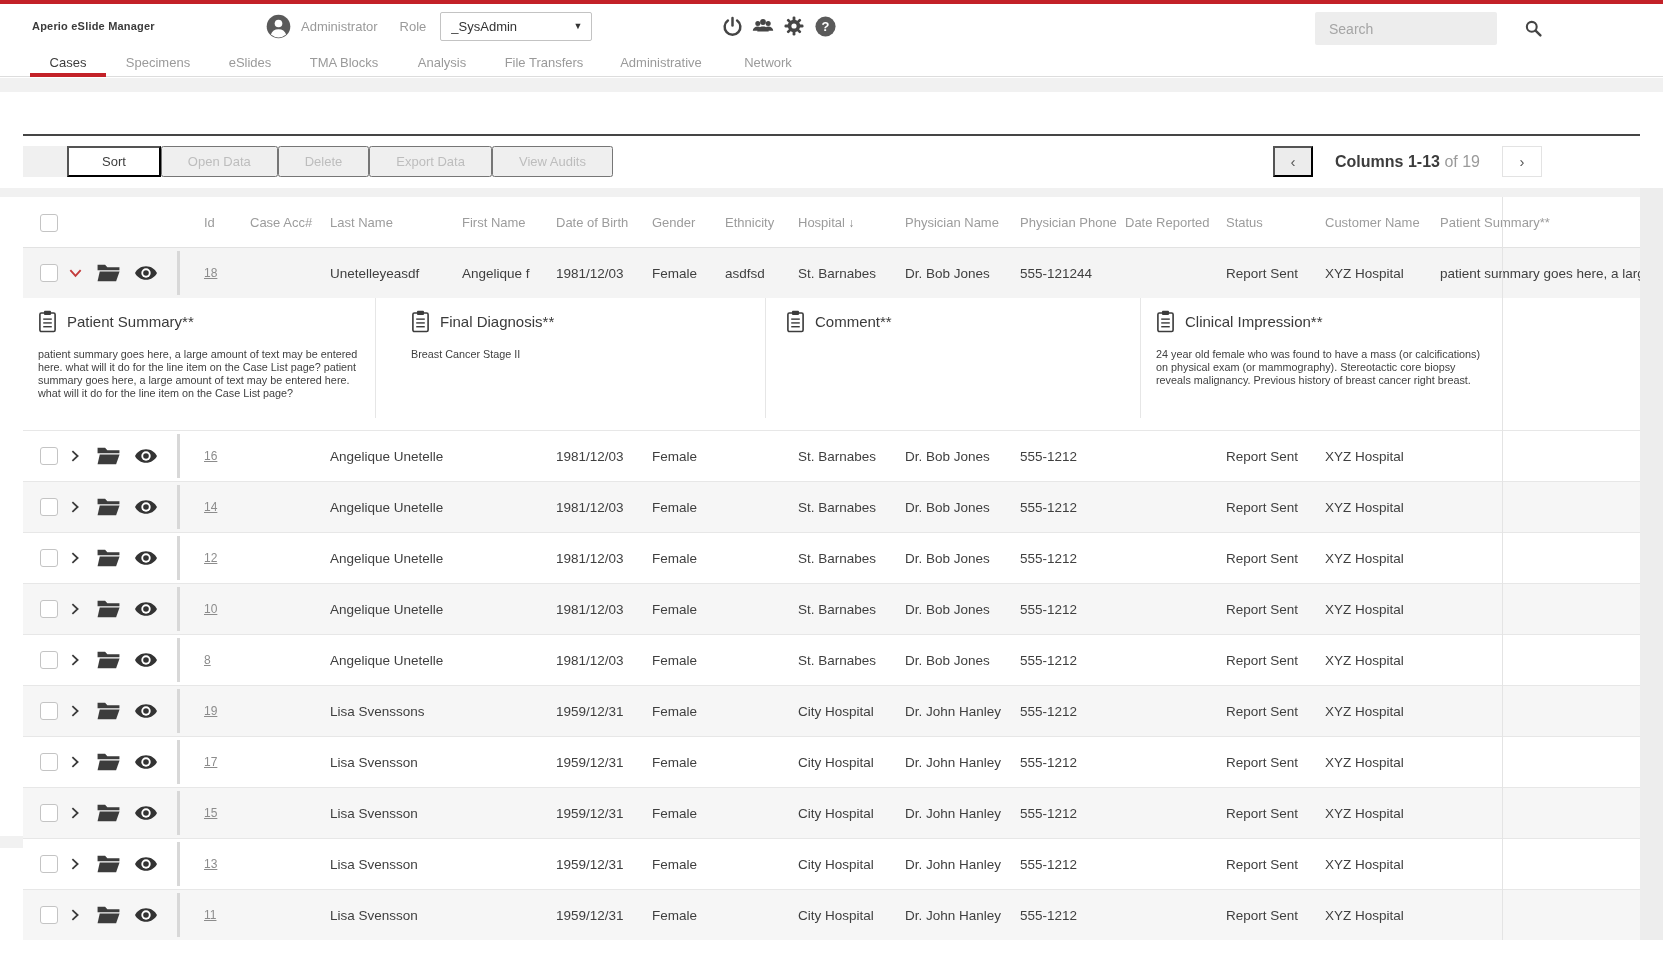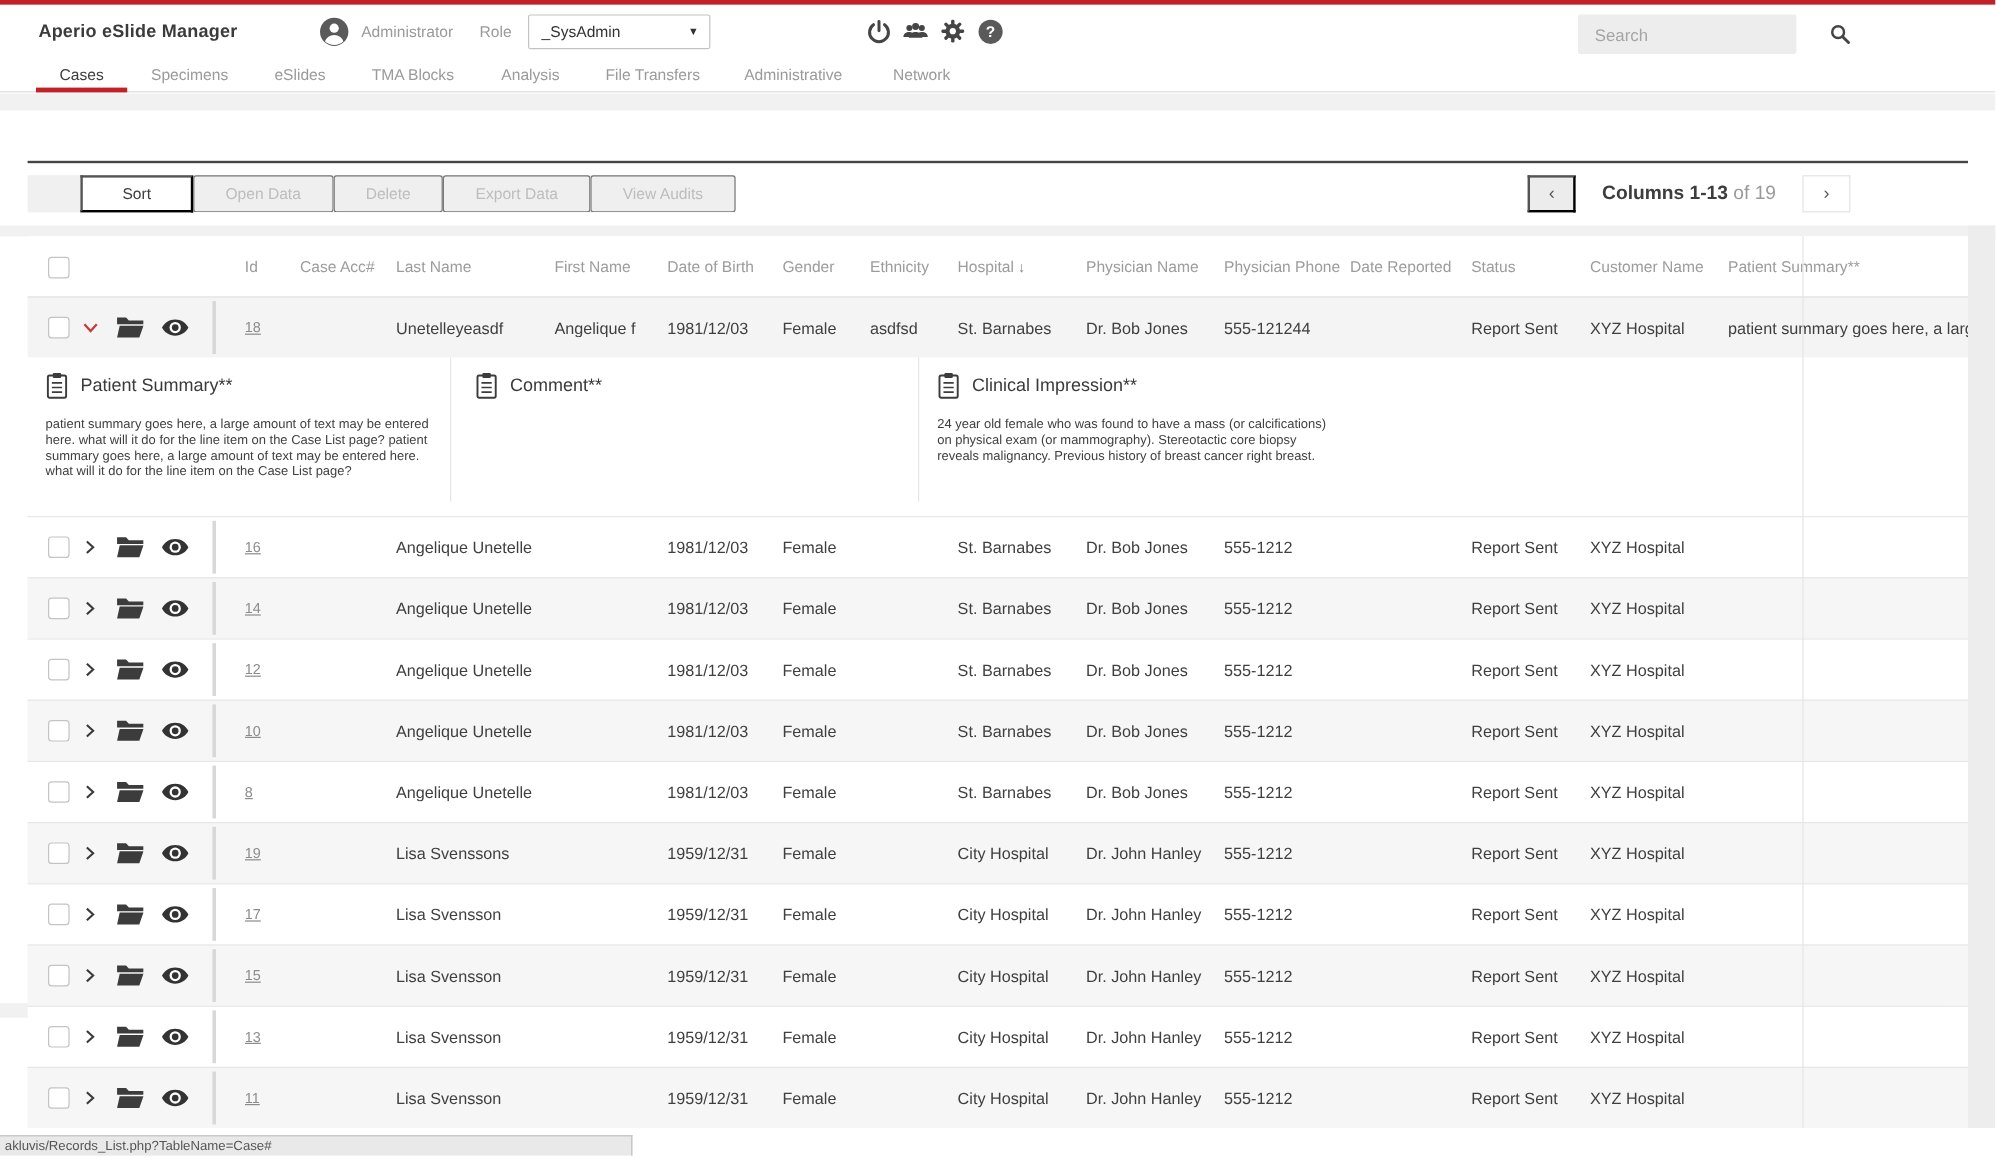--- a/index.html
+++ b/index.html
@@ -4,21 +4,21 @@
 <style>
   * { margin:0; padding:0; box-sizing:border-box; }
   body { font-family:"Liberation Sans", sans-serif; background:#fff; }
   .screen { position:relative; width:1663px; height:965px; background:#fff; overflow:hidden; }
 
   
   .topbar { position:absolute; top:0; left:0; width:100%; height:4px; background:#c32128; }
 
   
   .app-header { position:absolute; top:4px; left:0; width:100%; height:44px; background:#fff; }
-  .logo { position:absolute; left:32px; top:50%; transform:translateY(-50%); font-size:15px; font-weight:bold; color:#3b3b3b; letter-spacing:.2px; }
+  .logo { position:absolute; left:32px; top:50%; transform:translateY(-50%); font-size:11px; font-weight:bold; color:#3b3b3b; letter-spacing:.2px; }
   .user-area { position:absolute; left:265px; top:0; height:44px; display:flex; align-items:center; }
   .avatar { width:27px; height:27px; }
   .user-name { margin-left:9px; font-size:13px; color:#9a9a9a; }
   .role-label { margin-left:22px; font-size:13px; color:#9a9a9a; }
   .role-select { margin-left:14px; width:152px; height:29px; border:1px solid #c3c3c3; border-radius:2px; background:#fff; display:flex; align-items:center; padding:0 10px; font-size:13px; color:#333; position:relative; cursor:pointer; }
   .role-select .caret { position:absolute; right:9px; font-size:9px; color:#333; }
   .header-icons { position:absolute; left:719px; top:0; height:44px; display:flex; align-items:center; gap:5px; }
   .hicon { width:26px; height:26px; display:flex; align-items:center; justify-content:center; cursor:pointer; }
   .search-box { position:absolute; left:1315px; top:8px; width:182px; height:33px; background:#ededed; border-radius:2px; display:flex; align-items:center; }
   .search-box input { flex:1; border:none; outline:none; background:transparent; padding:0 14px; font-size:14px; color:#444; font-family:"Liberation Sans",sans-serif; }
@@ -289,20 +289,33 @@
               <rect x="2" y="3" width="16" height="19.5" rx="1.5" fill="none" stroke="#3c3c3c" stroke-width="1.7"></rect>
               <rect x="6.3" y="0.8" width="7.4" height="4.4" rx="1" fill="#3c3c3c"></rect>
               <line x1="5.5" y1="9.5" x2="14.5" y2="9.5" stroke="#3c3c3c" stroke-width="1.5"></line>
               <line x1="5.5" y1="13.5" x2="14.5" y2="13.5" stroke="#3c3c3c" stroke-width="1.5"></line>
               <line x1="5.5" y1="17.5" x2="14.5" y2="17.5" stroke="#3c3c3c" stroke-width="1.5"></line>
             </svg>
           <span>Patient Summary**</span>
         </div>
         <div class="dbody">patient summary goes here, a large amount of text may be entered here. what will it do for the line item on the Case List page? patient summary goes here, a large amount of text may be entered here. what will it do for the line item on the Case List page?</div>
       </div>
+      <div class="dsec s2">
+        <div class="dtitle">
+          <svg viewBox="0 0 20 24" width="19" height="23">
+              <rect x="2" y="3" width="16" height="19.5" rx="1.5" fill="none" stroke="#3c3c3c" stroke-width="1.7"></rect>
+              <rect x="6.3" y="0.8" width="7.4" height="4.4" rx="1" fill="#3c3c3c"></rect>
+              <line x1="5.5" y1="9.5" x2="14.5" y2="9.5" stroke="#3c3c3c" stroke-width="1.5"></line>
+              <line x1="5.5" y1="13.5" x2="14.5" y2="13.5" stroke="#3c3c3c" stroke-width="1.5"></line>
+              <line x1="5.5" y1="17.5" x2="14.5" y2="17.5" stroke="#3c3c3c" stroke-width="1.5"></line>
+            </svg>
+          <span>Final Diagnosis**</span>
+        </div>
+        <div class="dbody">Breast Cancer Stage II</div>
+      </div>
       <div class="dsec s3">
         <div class="dtitle">
           <svg viewBox="0 0 20 24" width="19" height="23">
               <rect x="2" y="3" width="16" height="19.5" rx="1.5" fill="none" stroke="#3c3c3c" stroke-width="1.7"></rect>
               <rect x="6.3" y="0.8" width="7.4" height="4.4" rx="1" fill="#3c3c3c"></rect>
               <line x1="5.5" y1="9.5" x2="14.5" y2="9.5" stroke="#3c3c3c" stroke-width="1.5"></line>
               <line x1="5.5" y1="13.5" x2="14.5" y2="13.5" stroke="#3c3c3c" stroke-width="1.5"></line>
               <line x1="5.5" y1="17.5" x2="14.5" y2="17.5" stroke="#3c3c3c" stroke-width="1.5"></line>
             </svg>
           <span>Comment**</span>
@@ -716,17 +729,14 @@
       <span class="cell">XYZ Hospital</span>
       <span class="cell"></span>
     </div>
   </div>
       </div>
   </div>
 
   <div class="right-strip"></div>
   <div class="vline"></div>
 
-  <div class="status-tooltip">
-    <span>akluvis/Records_List.php?TableName=Case#</span>
-  </div>
 
 </div>
 
 </body></html>

